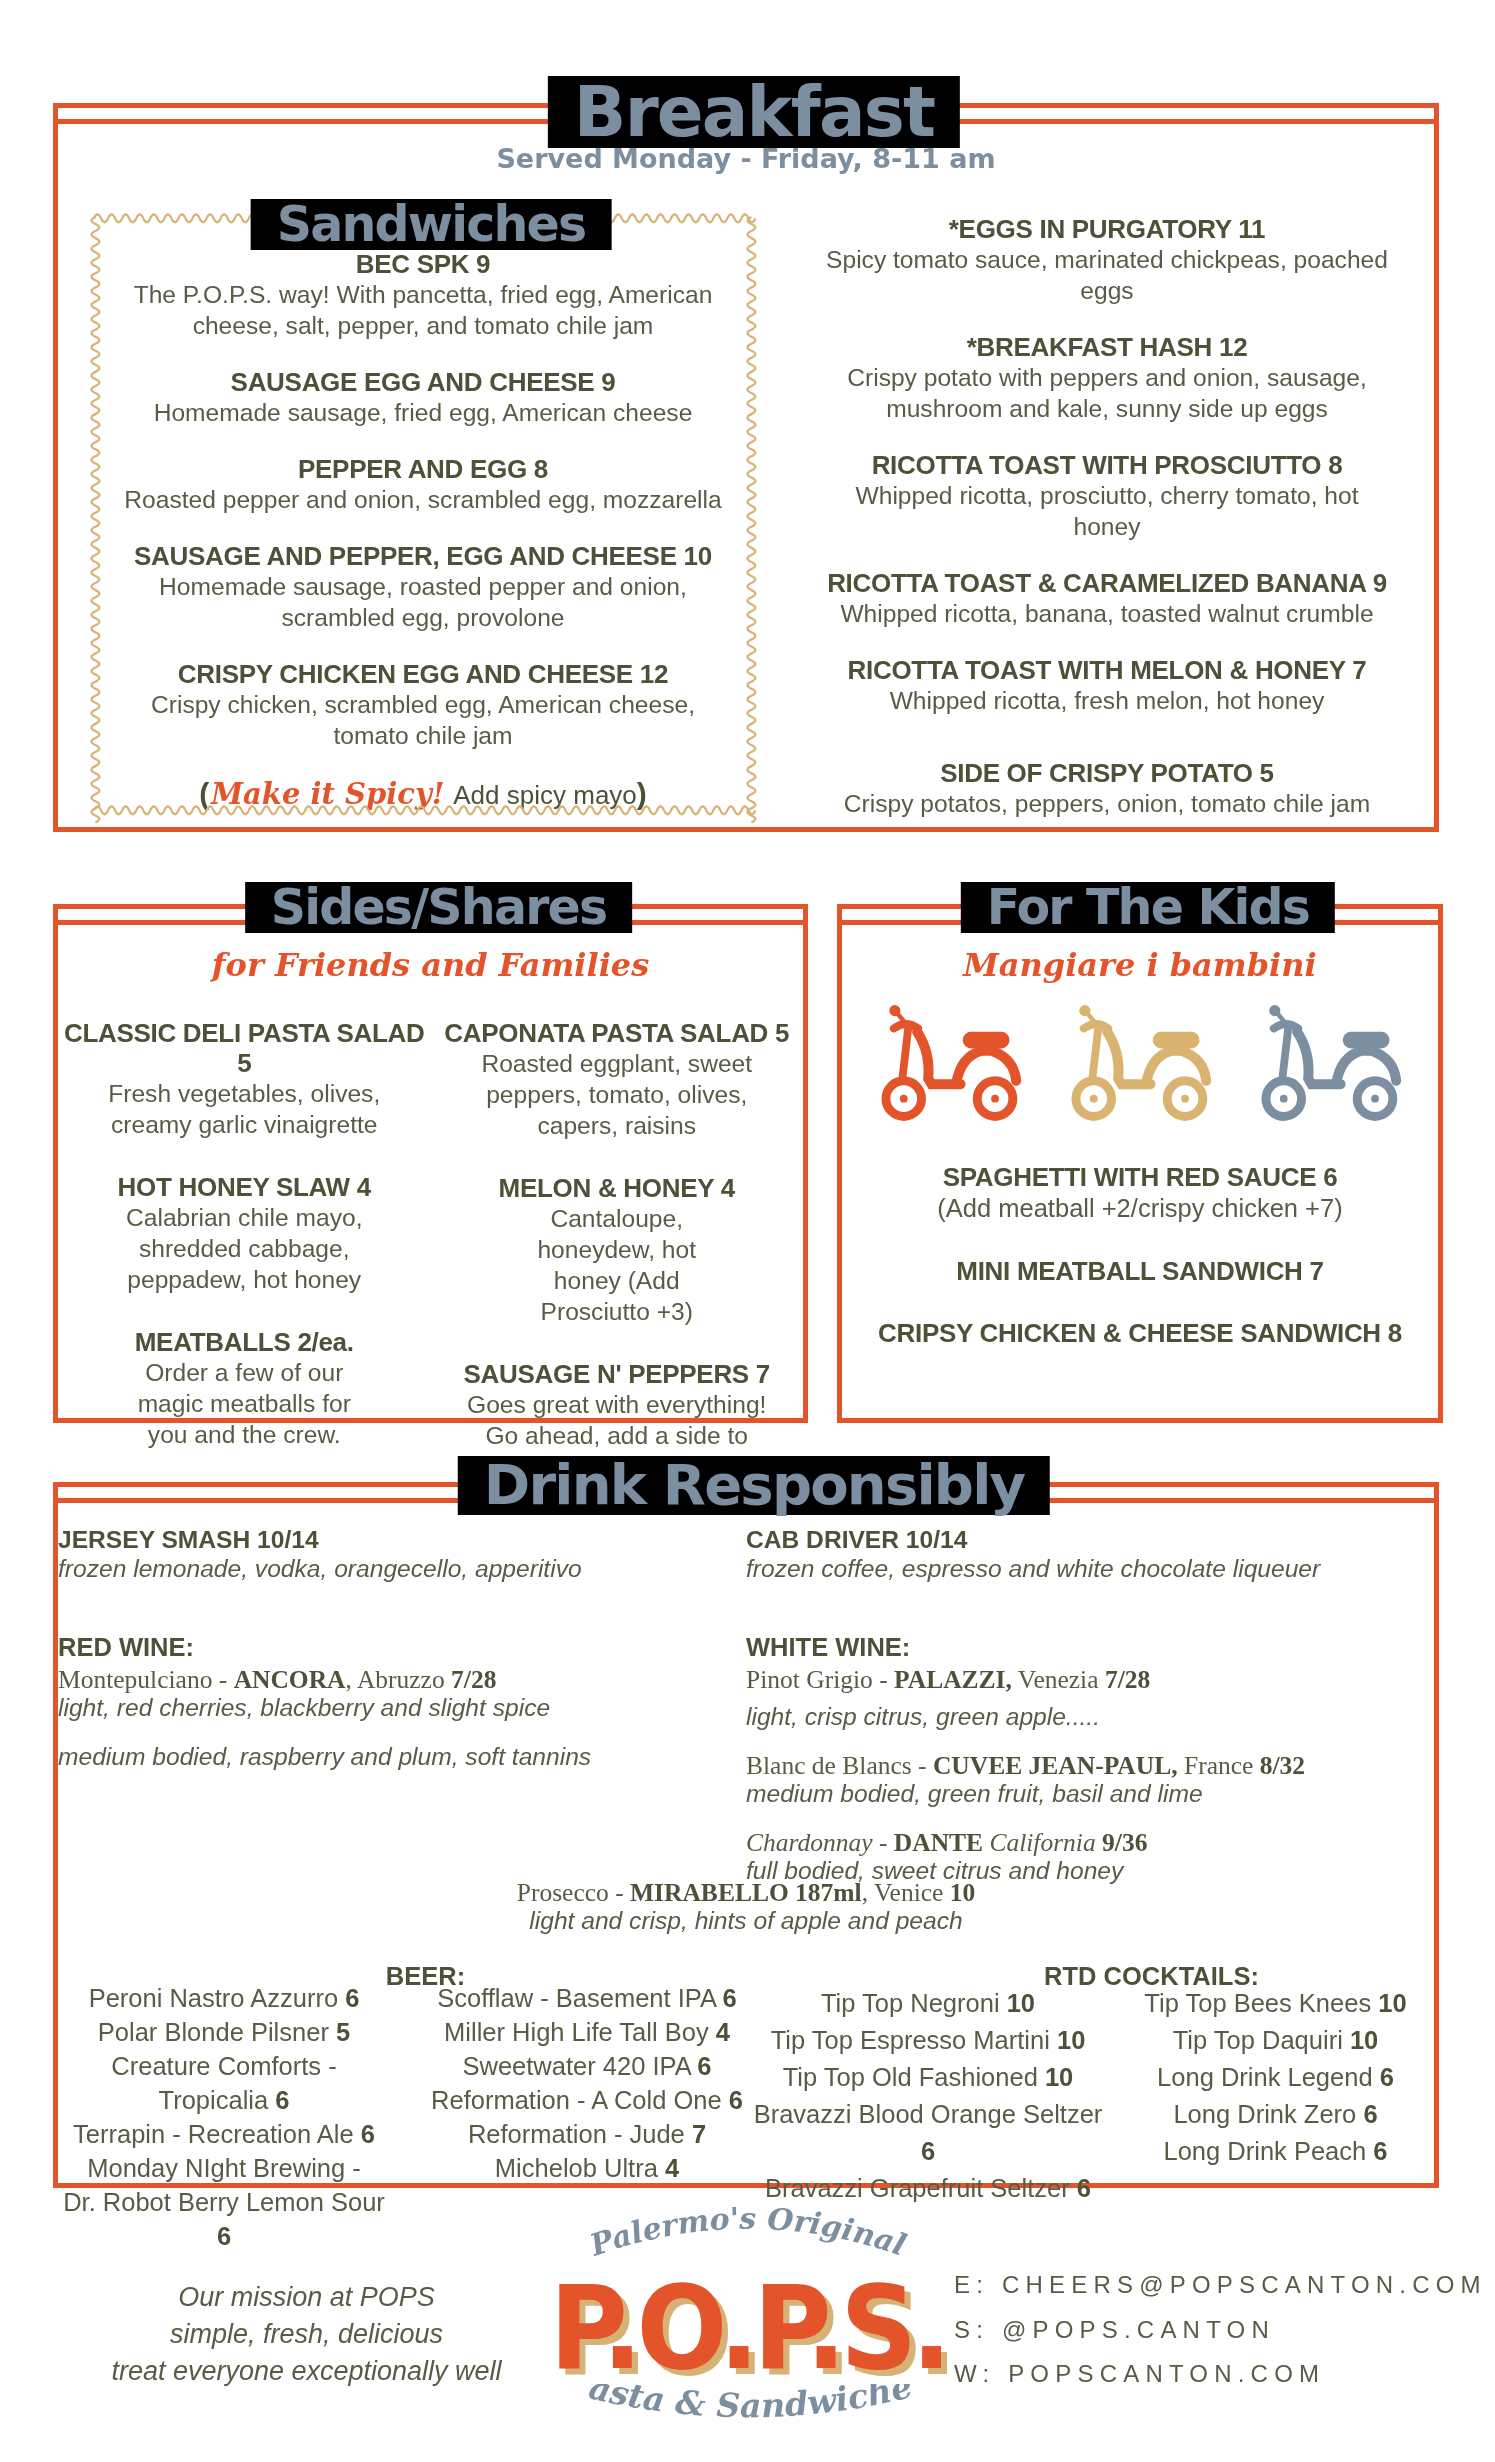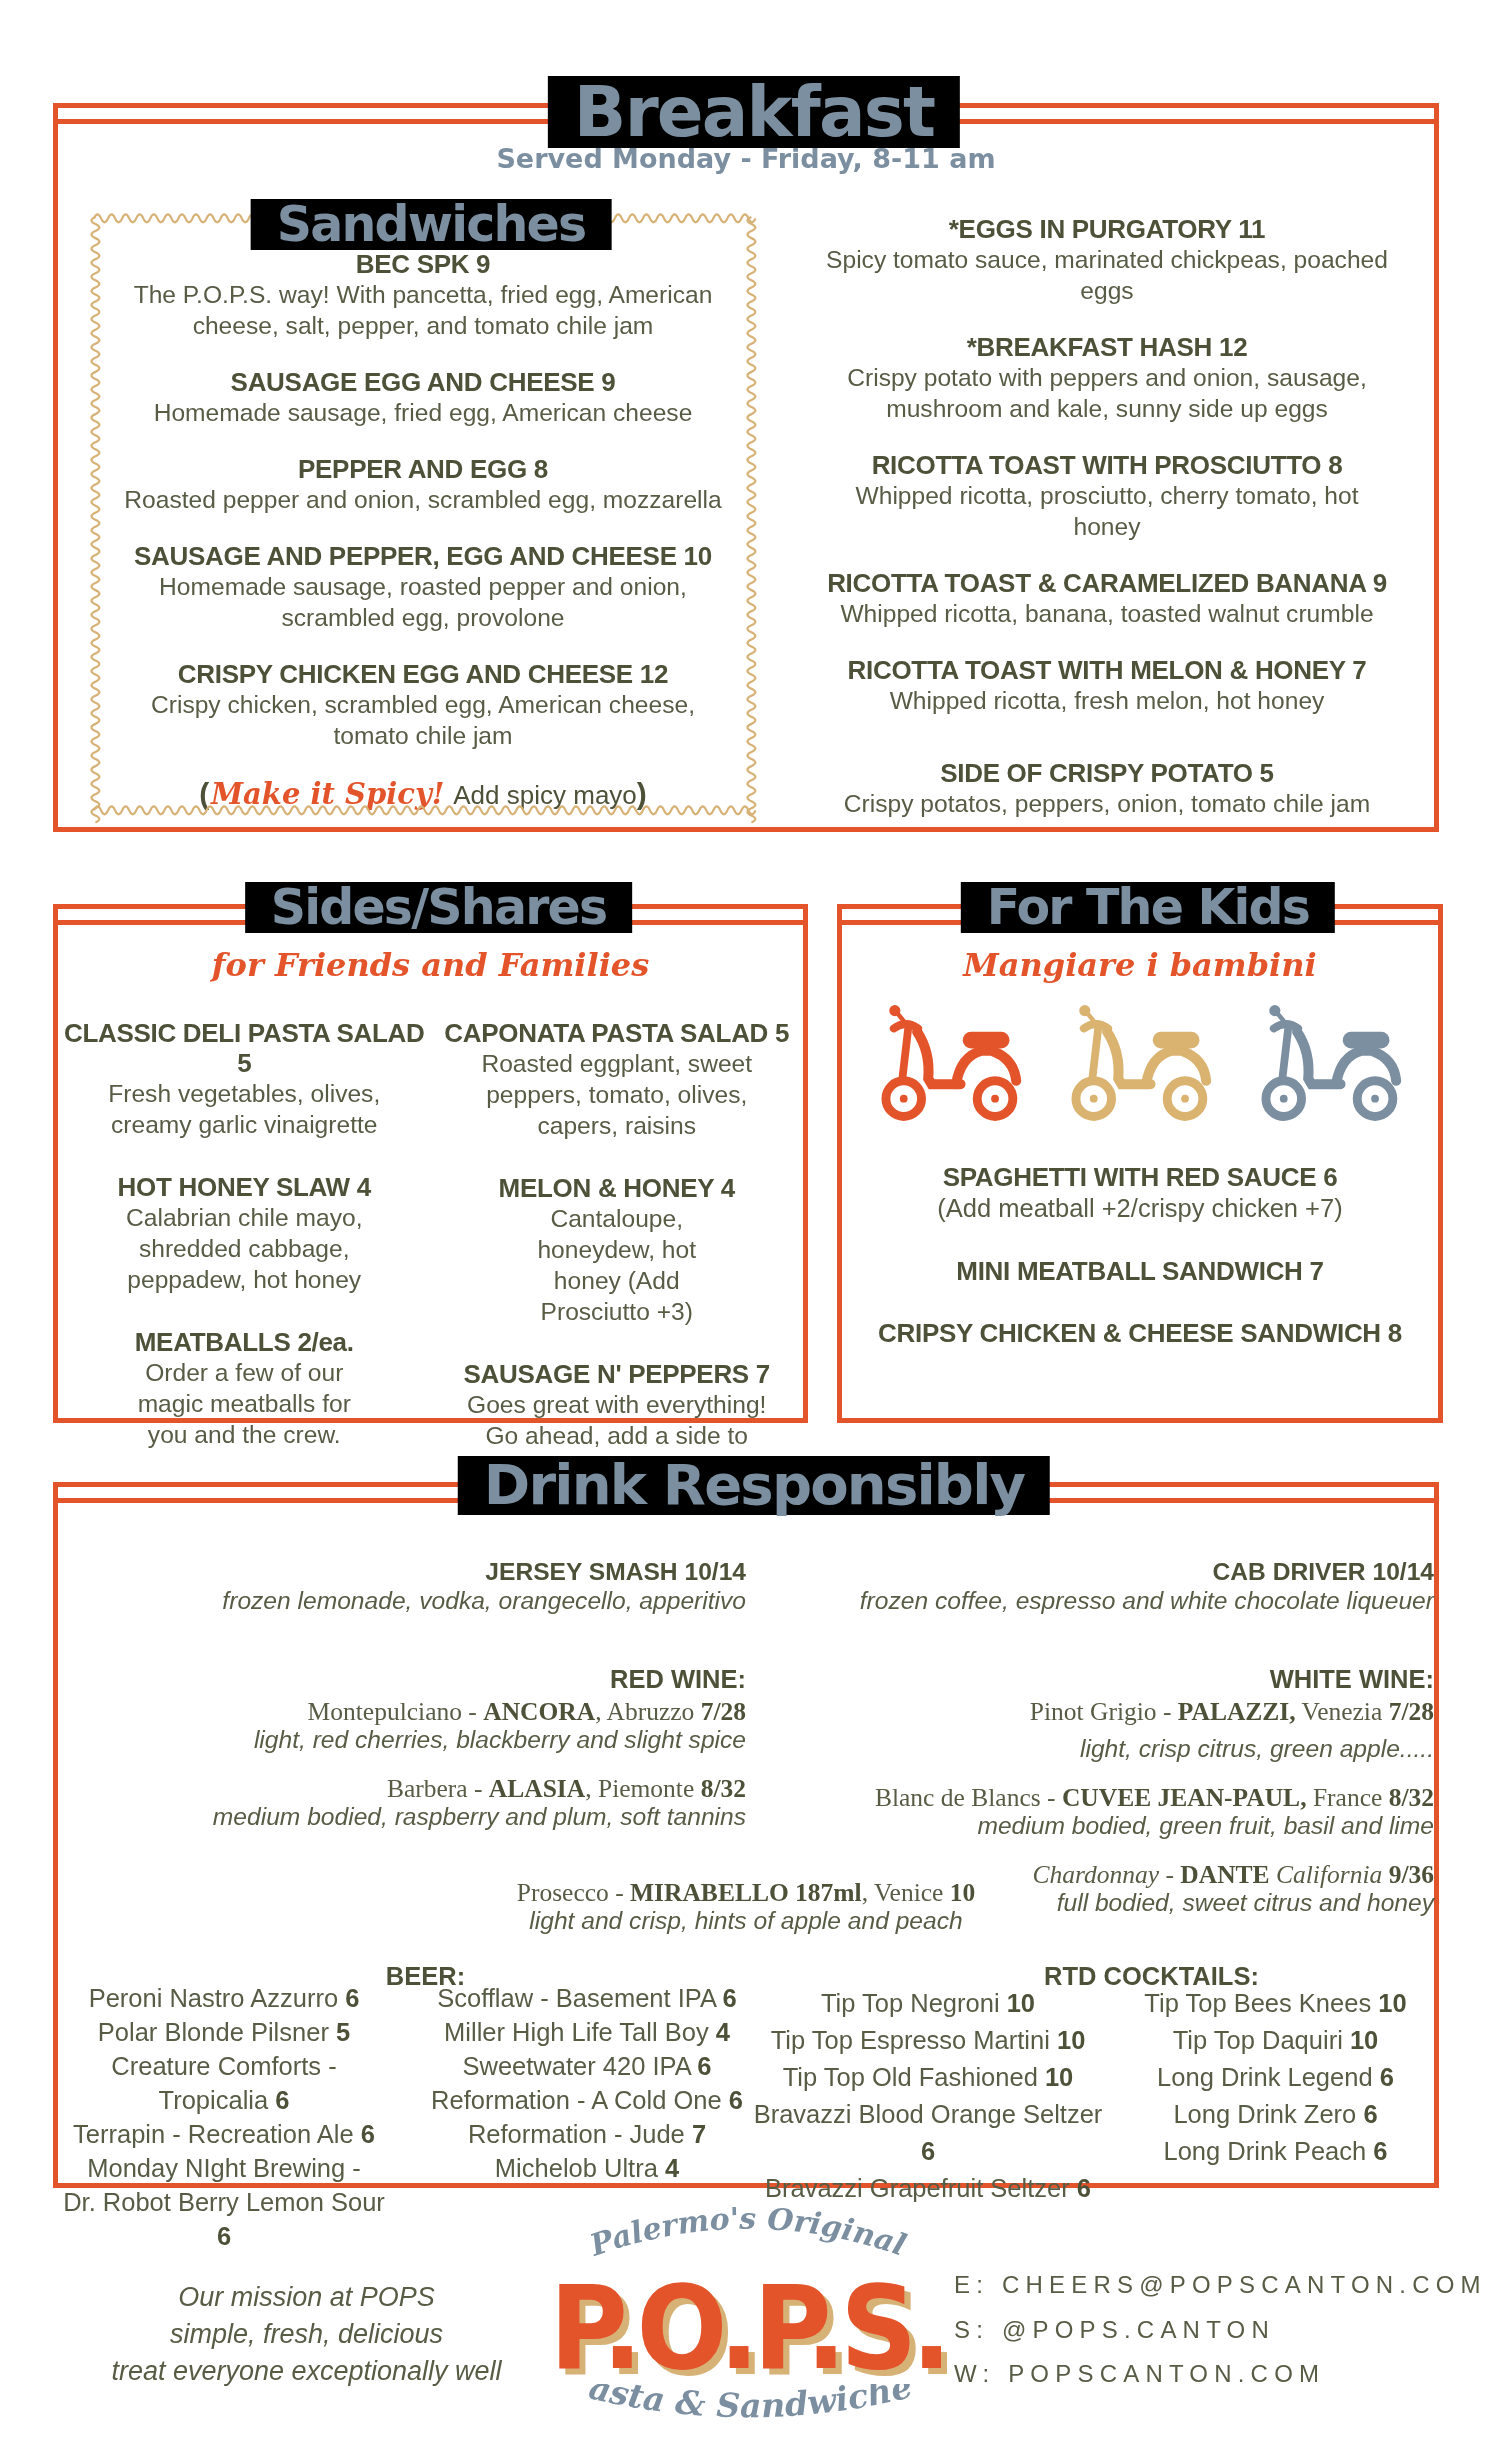--- a/index.html
+++ b/index.html
@@ -69,21 +69,21 @@
   .col .desc.narrow2{max-width:220px;}
 
   .scooters{position:absolute;top:88px;left:0;right:0;display:flex;justify-content:center;gap:23px;}
   .scooter{width:167px;height:132px;}
   .kids-items{position:absolute;top:253px;left:0;width:100%;text-align:center;}
   .kids-items .ki{margin-bottom:32px;}
   .kids-note{font-size:25.5px;line-height:32px;color:var(--olive);}
 
   
   .drk-grid{position:absolute;top:39px;left:0;right:0;display:flex;}
-  .dcol{width:50%;text-align:right;margin-top:32px;}
+  .dcol{width:50%;text-align:left;}
   .feat-name{font-weight:bold;font-size:24.6px;line-height:28px;color:var(--olive-d);}
   .feat-desc{font-style:italic;font-size:24.6px;line-height:30px;color:var(--olive);}
   .wine{margin-top:49px;}
   .wine-h{font-weight:bold;font-size:25.5px;line-height:28px;color:var(--olive-d);margin-bottom:5.3px;}
   .wine-entry{margin-bottom:21px;}
   .wine-line{font-size:25.5px;line-height:28px;color:var(--olive);font-family:Liberation Serif, serif;}
   .wine-line b{color:var(--olive-d);}
   .wine-desc{font-style:italic;font-size:24.6px;line-height:28px;color:var(--olive);}
   .wine-desc.push{margin-top:8.8px;}
   .it{font-style:italic;}
@@ -267,21 +267,20 @@
       <div class="dcol">
         <div class="feat-name">JERSEY SMASH 10/14</div>
         <div class="feat-desc">frozen lemonade, vodka, orangecello, apperitivo</div>
         <div class="wine">
           <div class="wine-h">RED WINE:</div>
           <div class="wine-entry">
             <div class="wine-line"><span>Montepulciano - </span><b>ANCORA</b><span>, Abruzzo </span><b>7/28</b></div>
             <div class="wine-desc">light, red cherries, blackberry and slight spice</div>
           </div>
           <div class="wine-entry">
-            <div class="wine-line"><span>Barbera - </span><b>ALASIA</b><span>, Piemonte </span><b>8/32</b></div>
             <div class="wine-desc">medium bodied, raspberry and plum, soft tannins</div>
           </div>
         </div>
       </div>
 
       <div class="dcol">
         <div class="feat-name">CAB DRIVER 10/14</div>
         <div class="feat-desc">frozen coffee, espresso and white chocolate liqueuer</div>
         <div class="wine">
           <div class="wine-h">WHITE WINE:</div>

